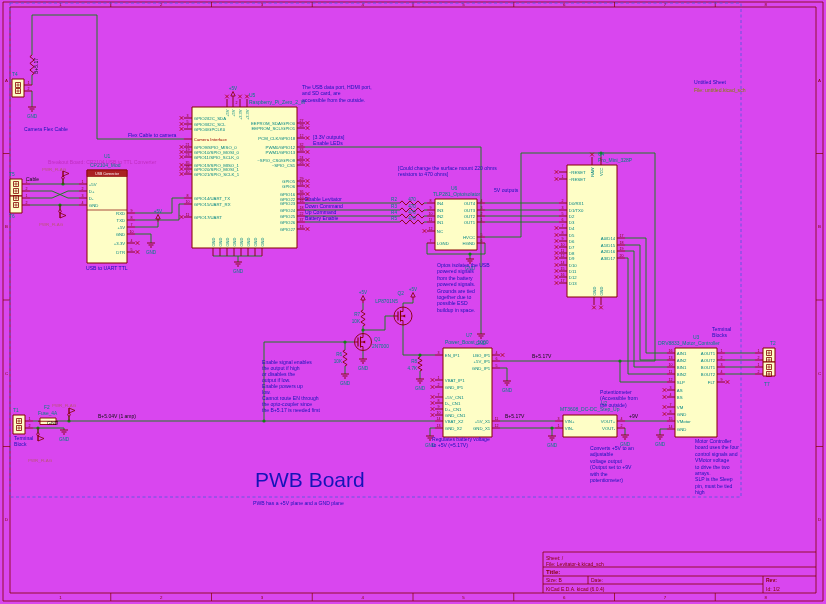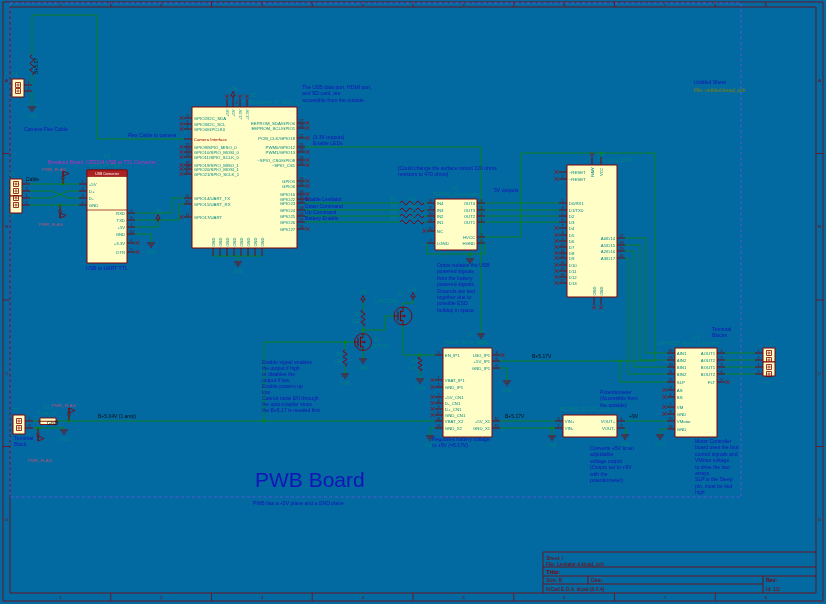--- a/index.html
+++ b/index.html
@@ -1,16 +1,16 @@
 <!DOCTYPE html>
 <html><head>
 <meta charset="utf-8">
 <style>
   html,body{margin:0;padding:0;background:#ffffff;}
-  #wrap{position:relative;width:826px;height:604px;background:#0369a1;overflow:hidden;
+  #wrap{position:relative;width:826px;height:604px;background:#d946ef;overflow:hidden;
         font-family:"Liberation Sans",sans-serif;}
   svg text{font-family:"Liberation Sans",sans-serif;}
   svg line,svg rect,svg polyline,svg path,svg circle,svg polygon{vector-effect:non-scaling-stroke;}
 </style>
 </head>
 <body>
 
 <div id="wrap">
   <svg id="sch" width="826" height="604" viewBox="0 0 826 604">
       <g>

